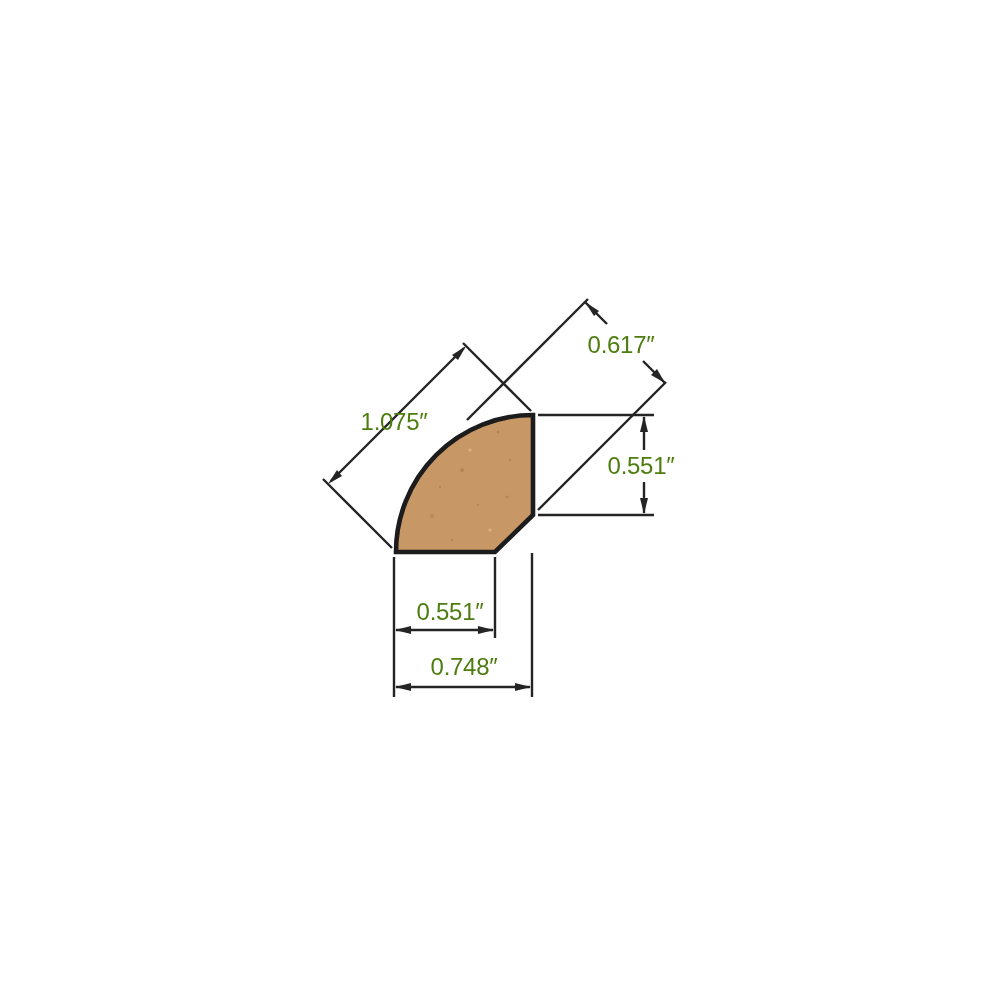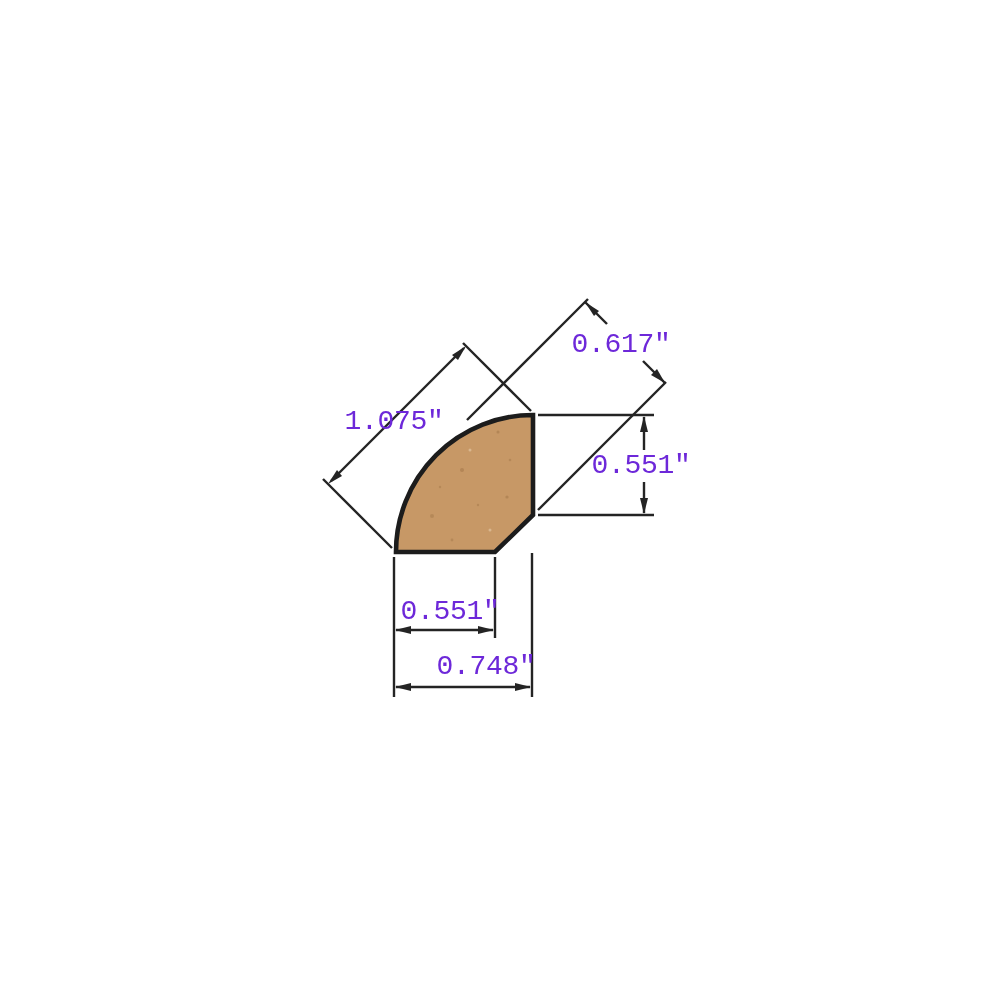--- a/index.html
+++ b/index.html
@@ -16,26 +16,25 @@
     overflow: hidden;
   }
   .drawing-svg {
     position: absolute;
     left: 0;
     top: 0;
   }
   .dim-label {
     position: absolute;
     transform: translate(-50%, -50%);
-    font-size: 28px;
+    font-size: 24px;
     letter-spacing: -0.3px;
-    color: #6d28d9;
+    color: #4d7c0f;
     white-space: nowrap;
     line-height: 1;
-    font-family: Liberation Mono, monospace;
   }
   .ext-line, .dim-line {
     stroke: #242424;
     stroke-width: 2.4;
     fill: none;
   }
   .arrowhead {
     fill: #242424;
     stroke: none;
   }
@@ -109,15 +108,15 @@
   </svg>
 
   <div class="dim-label" style="left:394px; top:410px;margin-top:12px;">1.075″</div>
 
   <div class="dim-label" style="left:621px; top:345px;">0.617″</div>
 
   <div class="dim-label" style="left:641px; top:466px;">0.551″</div>
 
   <div class="dim-label" style="left:450px; top:612px;">0.551″</div>
 
-  <div class="dim-label" style="left:464px; top:667px;margin-left:22px;">0.748″</div>
+  <div class="dim-label" style="left:464px; top:667px;">0.748″</div>
 
 </div>
 
 </body></html>

